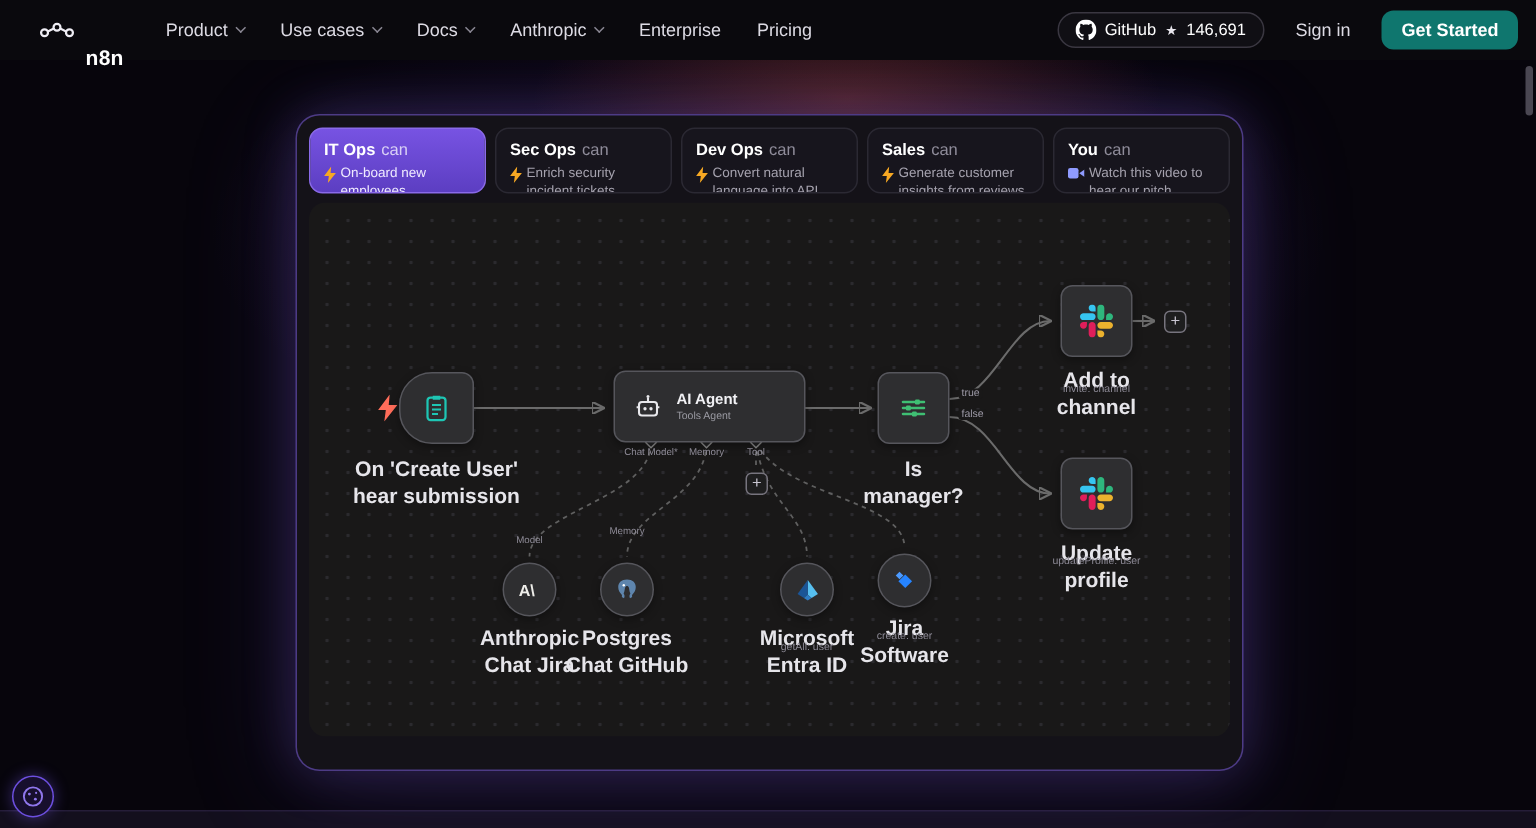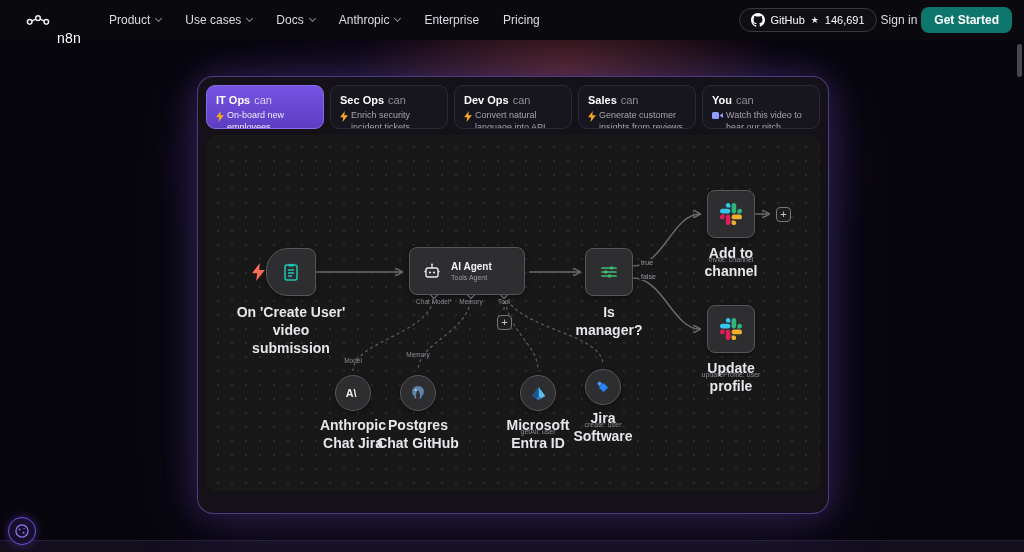--- a/index.html
+++ b/index.html
@@ -11,26 +11,26 @@
   .glow { position:absolute; left:0; top:36px; width:1024px; height:320px; pointer-events:none; z-index:1;
     background:
       radial-gradient(ellipse 300px 110px at 565px 30px, rgba(210,85,60,0.30), transparent 70%),
       radial-gradient(ellipse 520px 230px at 512px 120px, rgba(115,62,195,0.17), transparent 72%);
   }
 
   
   .nav { position:relative; z-index:10; height:40px; display:flex; align-items:center;
          padding:0 12px 0 26px; background:#0a090d; }
   .logo { display:flex; align-items:center; gap:7px; margin-right:28px; cursor:pointer; }
-  .logo-text { color:#fff; font-weight:normal; font-size:14px; letter-spacing:.2px;margin-top:36px; }
+  .logo-text { color:#fff; font-weight:bold; font-size:14px; letter-spacing:.2px;margin-top:36px; }
   .nav-items { display:flex; gap:24px; align-items:center; }
   .nav-item { color:#dddbe4; font-size:12px; display:flex; align-items:center; cursor:pointer; }
   .chev { display:inline-block; width:5px; height:5px; border-right:1.2px solid #8b8895;
           border-bottom:1.2px solid #8b8895; transform:rotate(45deg); margin:-3px 0 0 6px; }
-  .nav-right { margin-left:auto; display:flex; align-items:center; gap:4px; }
+  .nav-right { margin-left:auto; display:flex; align-items:center; gap:21px; }
   .gh { display:flex; align-items:center; gap:6px; border:1px solid #3a3741; background:#100f14;
         border-radius:15px; padding:4px 11px; color:#fff; font-size:11px; cursor:pointer; }
   .gh .star { color:#e9e7ee; font-size:9px; }
   .signin { color:#dddbe4; font-size:12px; cursor:pointer; }
   .cta { background:#0f766e; color:#fff; border:none; border-radius:8px; padding:6px 13px;
          font-size:12px; font-weight:bold; cursor:pointer; font-family:inherit; }
 
   
   .panel { position:absolute; left:197px; top:76px; width:632px; height:438px; z-index:4;
            border-radius:16px; background:#141218; padding:8px;
@@ -55,21 +55,21 @@
             background-image:radial-gradient(circle, #2b2a2e 1px, transparent 1.4px);
             background-size:14px 14px; background-position:5px 5px; cursor:grab; }
   .wires { position:absolute; left:0; top:0; pointer-events:none; }
   .wires path { fill:none; stroke:#6b6b6b; stroke-width:1.4; }
   .wires path.dash { stroke:#5f5f5f; stroke-width:1.2; stroke-dasharray:3 3; }
 
   .wf-node { position:absolute; width:48px; height:48px; background:#2e2e30; border:1px solid #56565c;
              border-radius:8px; display:flex; align-items:center; justify-content:center;
              cursor:pointer; box-shadow:0 2px 6px rgba(0,0,0,.35); }
   .form-node { width:50px; border-radius:22px 8px 8px 22px; }
-  .agent-node { width:116px; justify-content:flex-start; padding:0 12px; gap:9px; }
+  .agent-node { width:128px; justify-content:flex-start; padding:0 12px; gap:9px; }
   .circle-node { width:36px; height:36px; border-radius:50%; }
   .agent-title { font-size:10px; font-weight:bold; color:#f1f1f4; line-height:1.1; }
   .agent-sub { font-size:7px; color:#9a9aa2; margin-top:2px; }
 
   .trigger-bolt { position:absolute; }
 
   .node-label { position:absolute; transform:translateX(-50%); text-align:center;
                 font-size:14px; font-weight:bold; color:#e6e5ea; line-height:1.3; }
   .node-sub { position:absolute; transform:translateX(-50%); text-align:center;
               font-size:7px; color:#8d8a96; }
@@ -237,21 +237,21 @@
         <polygon points="6,0 0,8 4,8 3.2,14 10,5.5 5.5,5.5" fill="#ff6d5a"></polygon>
       </svg>
 
       <div class="wf-node form-node" style="left:60px;top:113px">
         <svg width="20" height="20" viewBox="0 0 20 20">
           <rect x="4" y="3" width="12" height="15" rx="2" fill="none" stroke="#1ec6b4" stroke-width="1.5"></rect>
           <path d="M7 8 h6 M7 11 h6 M7 14 h4" stroke="#1ec6b4" stroke-width="1.3"></path>
           <path d="M7.5 3.2 h5" stroke="#1ec6b4" stroke-width="2.6"></path>
         </svg>
       </div>
-      <div class="node-label" style="left:85px;top:168px;width:112px">On 'Create User' video submission</div>
+      <div class="node-label" style="left:85px;top:168px;width:112px">On 'Create User' hear submission</div>
 
       <div class="wf-node agent-node" style="left:203px;top:112px">
         <svg width="20" height="20" viewBox="0 0 20 20">
           <rect x="4" y="7" width="12" height="9" rx="2" fill="none" stroke="#e8e8ec" stroke-width="1.4"></rect>
           <circle cx="8" cy="11.5" r="1.1" fill="#e8e8ec"></circle>
             <circle cx="12" cy="11.5" r="1.1" fill="#e8e8ec"></circle>
           <line x1="10" y1="7" x2="10" y2="4.4" stroke="#e8e8ec" stroke-width="1.4"></line>
           <circle cx="10" cy="3.4" r="1" fill="#e8e8ec"></circle>
           <path d="M2.4 10.5 H4 M16 10.5 H17.6" stroke="#e8e8ec" stroke-width="1.4"></path>
         </svg>

